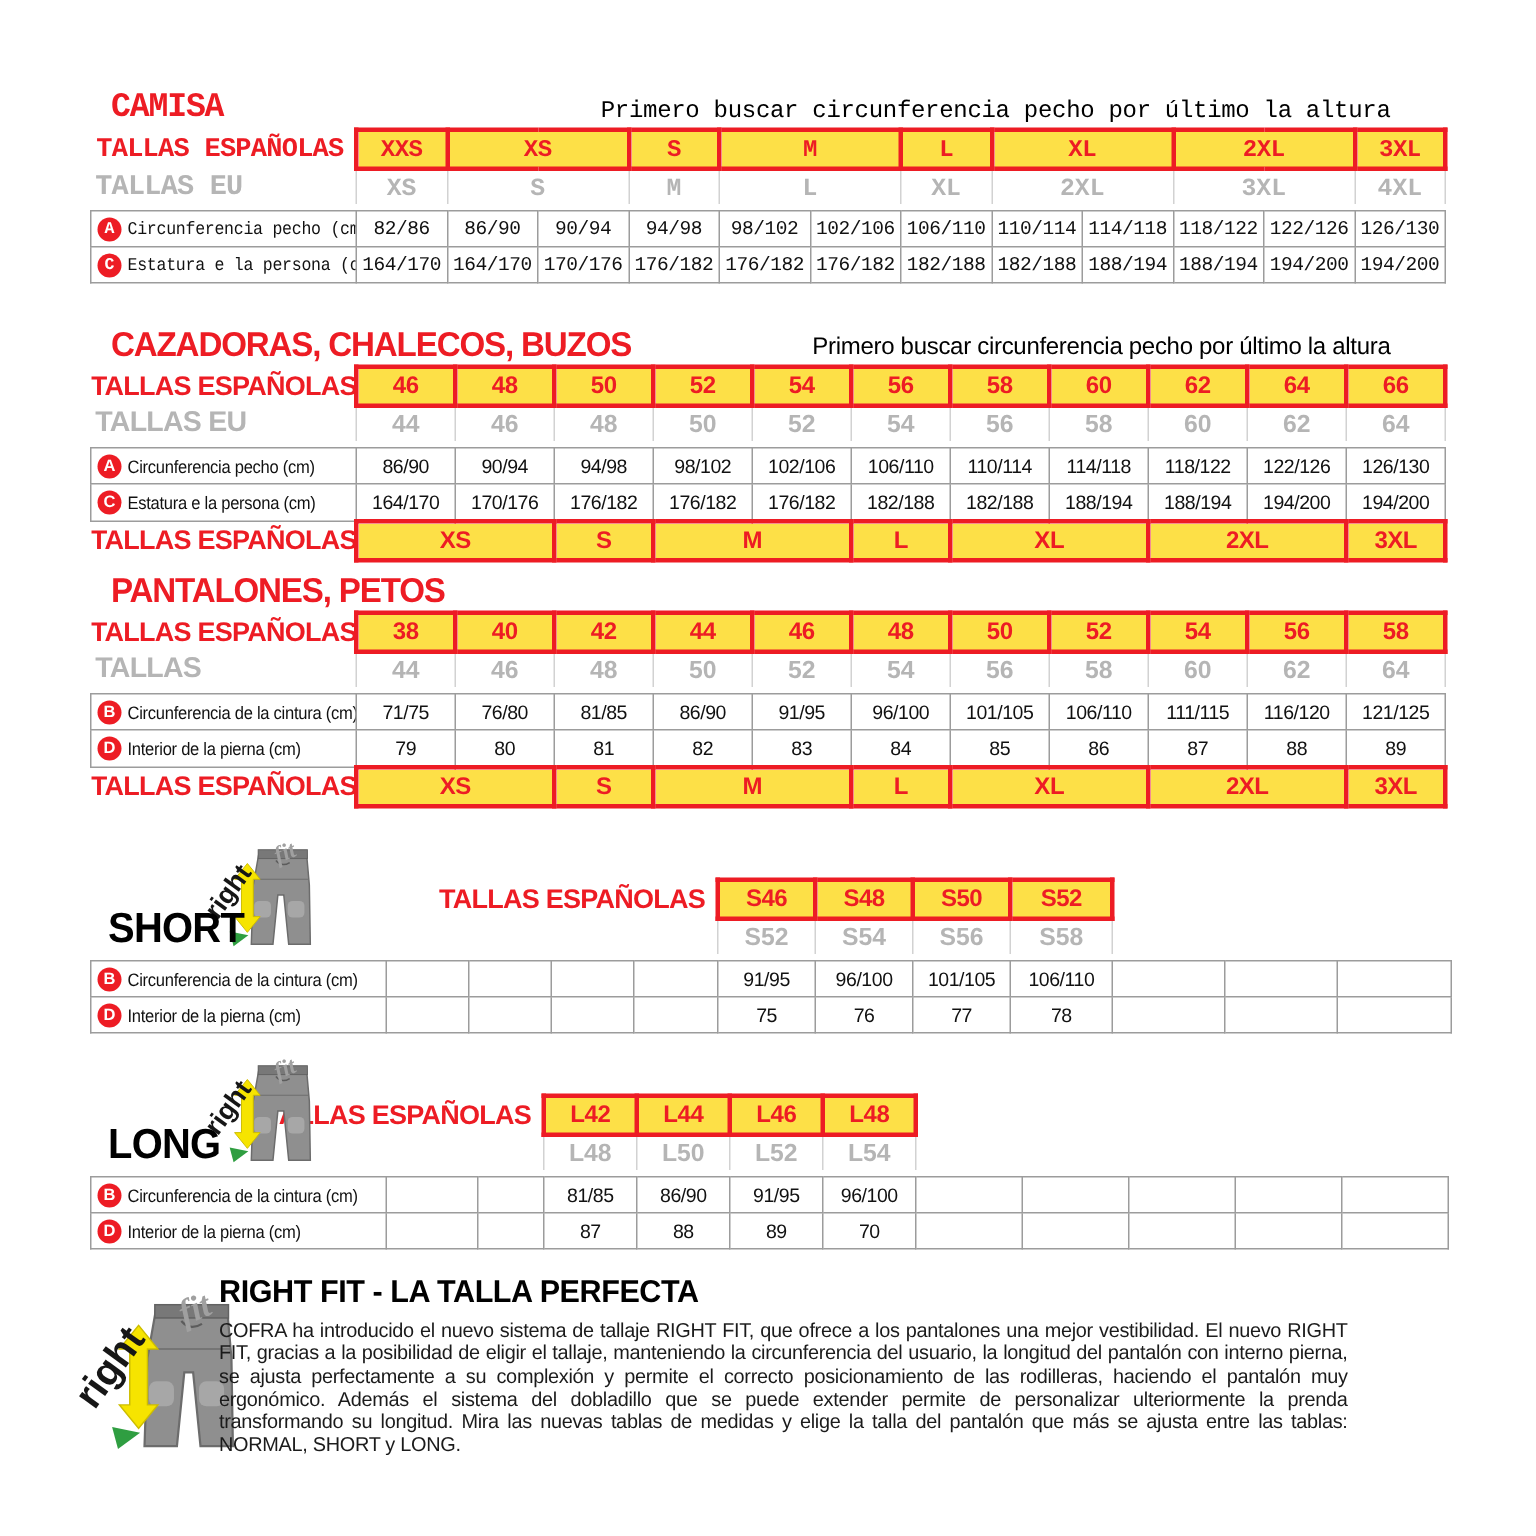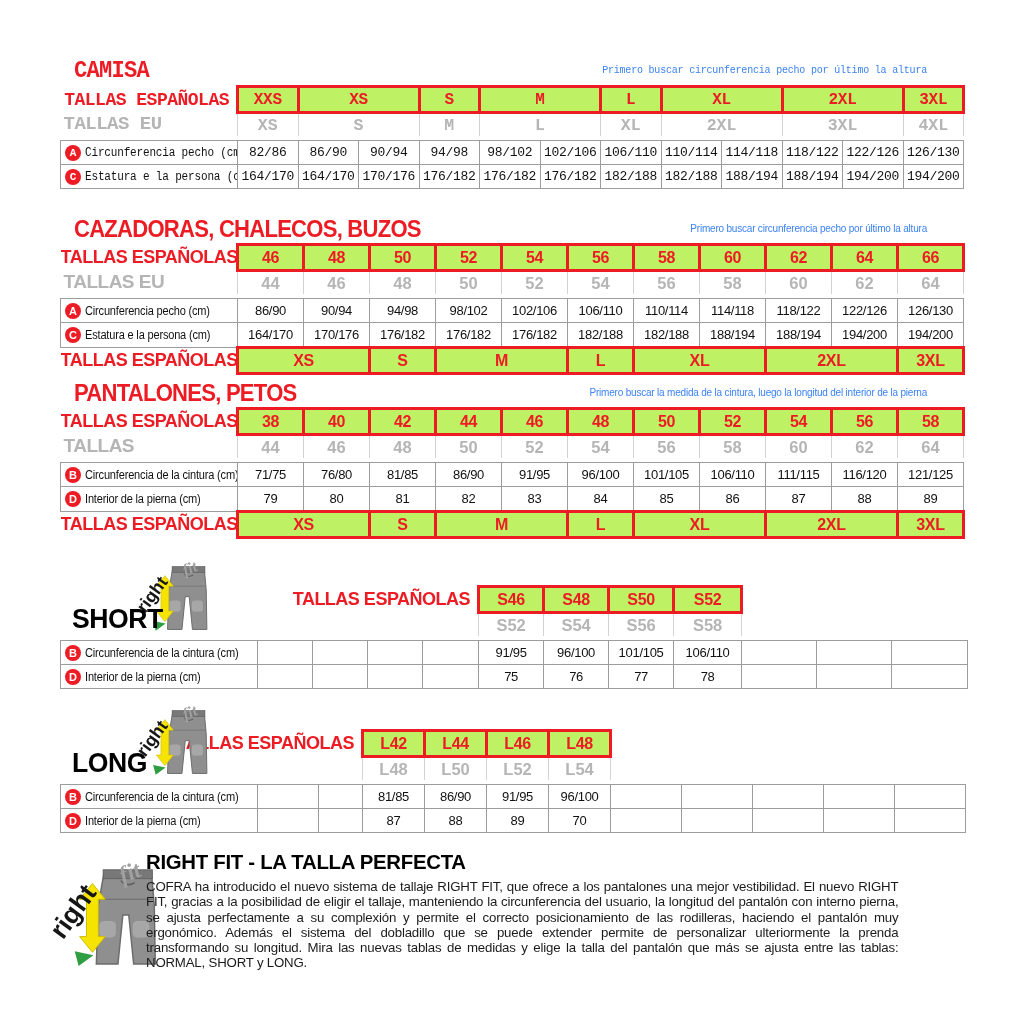--- a/index.html
+++ b/index.html
@@ -11,21 +11,21 @@
   .sec-camisa{top:58px;font-family:Liberation Mono, monospace;}
   .sec-cazadoras{top:216px;}
   .sec-pantalones{top:380px;}
   .sec-short{top:556px;height:132px;}
   .sec-long{top:700px;height:132px;}
   .sec-rightfit{top:850px;height:150px;}
 
   .sec-head{position:relative;height:27px;}
   .sec-title{margin:0;position:absolute;left:14px;top:0;font-size:23px;font-weight:bold;
              color:var(--red);letter-spacing:-0.8px;transform:scaleX(.96);transform-origin:left;white-space:nowrap;}
-  .sec-note{position:absolute;right:38px;top:7px;font-size:10px;color:#3b82f6;letter-spacing:-0.2px;white-space:nowrap;text-align:center;}
+  .sec-note{position:absolute;right:38px;top:7px;font-size:16px;color:#000000;letter-spacing:-0.2px;white-space:nowrap;text-align:center;}
 
   table.tbl{width:905px;border-collapse:collapse;table-layout:fixed;}
   .tbl td{padding:0;text-align:center;vertical-align:middle;overflow:hidden;white-space:nowrap;}
   .tbl col{width:auto;}
   .tbl col.c0{width:177px;}
   .tbl-short col.c0,.tbl-long col.c0{width:197px;}
   .tbl-short col.c1,.tbl-short col.c2,.tbl-short col.c3{width:55px;}
   .tbl-short col.c4{width:56px;}
   .tbl-short col.c5,.tbl-short col.c6,.tbl-short col.c7{width:65px;}
   .tbl-short col.c8{width:68px;}
@@ -36,21 +36,21 @@
   .tbl-long col.c3,.tbl-long col.c4,.tbl-long col.c5,.tbl-long col.c6{width:62px;}
   .tbl-long col.c7,.tbl-long col.c8,.tbl-long col.c9,.tbl-long col.c10,.tbl-long col.c11{width:71px;}
 
   .r-es td{height:23px;}
   .r-eu td{height:22px;margin-top:40px;}
   .r-sp td{height:4px;border:none;}
   .r-val td{height:23px;}
   .r-ftr td{height:23px;}
 
   td.hl-red{color:var(--red);font-weight:bold;font-size:18px;text-align:right;padding-right:7px;letter-spacing:-0.5px;}
-  td.es{border:3px solid var(--red);color:var(--red);font-weight:bold;font-size:16px;background:#bef264;letter-spacing:-0.3px;}
+  td.es{border:3px solid var(--red);color:var(--red);font-weight:bold;font-size:16px;background:#fde047;letter-spacing:-0.3px;}
   td.hl-gray{color:var(--graytxt);font-weight:bold;font-size:19px;text-align:left;padding-left:3px;letter-spacing:-0.5px;}
   td.eu{border-left:1px solid #d2d2d2;border-right:1px solid #d2d2d2;color:var(--graytxt);font-weight:bold;font-size:16.5px;}
   td.lab{border:1px solid var(--bgray);text-align:left;padding-left:3px;font-size:12px;color:#111;}
   td.val{border:1px solid var(--bgray);font-size:13px;color:#111;letter-spacing:-0.3px;}
   td.nob{border:none;}
   .badge{display:inline-block;width:16px;height:16px;line-height:16px;border-radius:50%;background:var(--red);
          color:#fff;font-weight:bold;font-size:11px;text-align:center;margin:0 4px 0 1px;vertical-align:middle;}
   .lab-t{display:inline-block;vertical-align:middle;transform:scaleX(.92);transform-origin:left;letter-spacing:-0.2px;}
 
   .fit-name{position:absolute;left:12px;top:47px;font-size:28px;font-weight:bold;color:#000;
@@ -245,21 +245,20 @@
             <td class="es" colspan="2">2XL</td>
             <td class="es">3XL</td>
           </tr>
         </tbody>
       </table>
   </section>
 
   <section class="sec sec-pantalones">
     <div class="sec-head">
       <h2 class="sec-title">PANTALONES, PETOS</h2>
-      <div class="sec-note">Primero buscar la medida de la cintura, luego la longitud del interior de la pierna</div>
     </div>
     <table class="tbl tbl-pantalones">
         <colgroup>
           <col class="c0">
           <col class="c1">
           <col class="c2">
           <col class="c3">
           <col class="c4">
           <col class="c5">
           <col class="c6">

